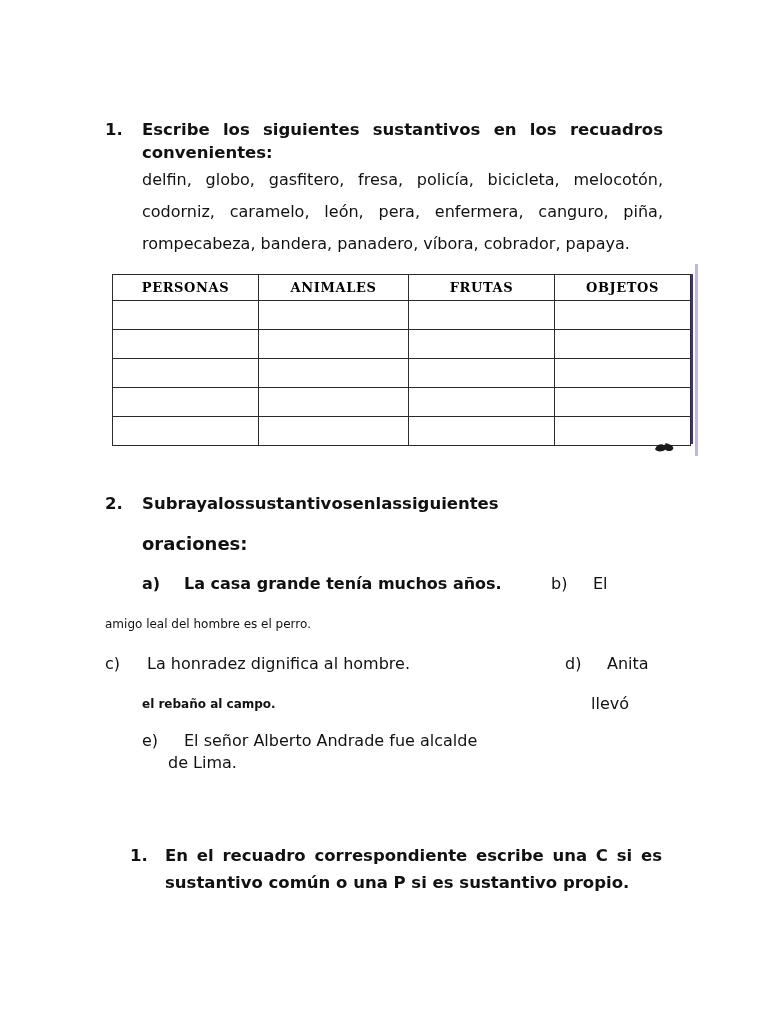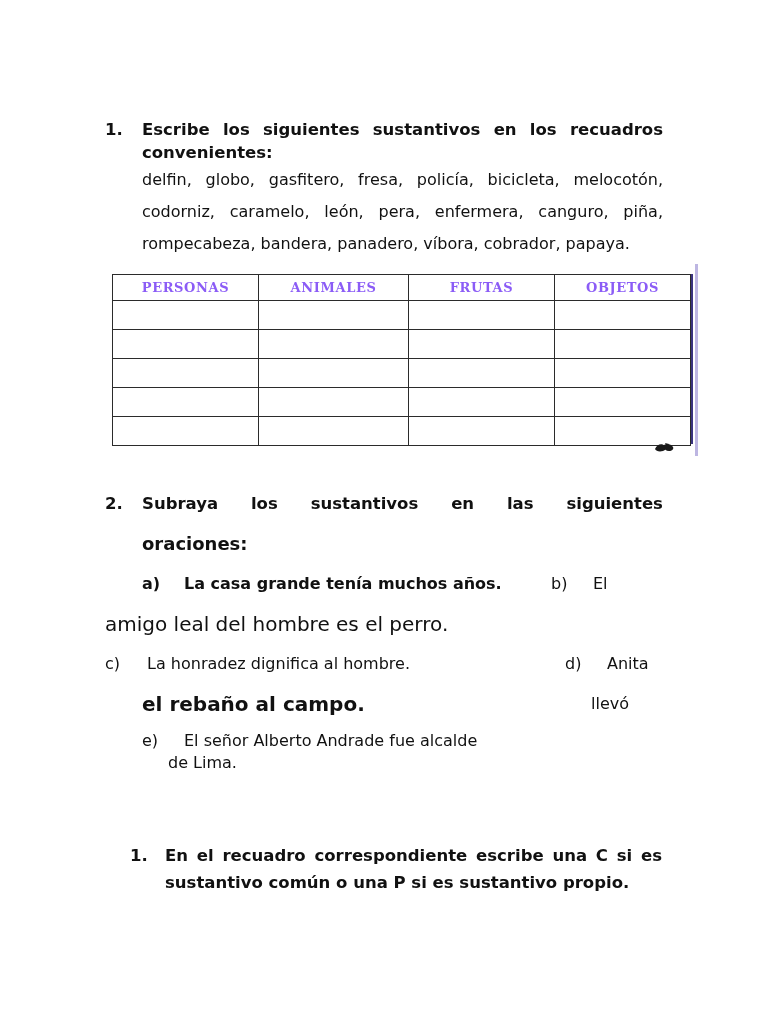--- a/index.html
+++ b/index.html
@@ -74,21 +74,21 @@
     height: 28px;
     background: #ffffff;
   }
   table.grid th {
     height: 25px;
     font-family: "DejaVu Serif", serif;
     font-weight: bold;
     font-size: 13px;
     letter-spacing: 0.6px;
     text-align: center;
-    color: #8b5cf6;
+    color: #000000;
     vertical-align: middle;
     margin-left: 8px;
   }
   .col-1 { width: 146px; }
   .col-2 { width: 150px; }
   .col-3 { width: 146px; }
   .col-4 { width: 136px; }
 
   
   .purple-bar {
@@ -133,21 +133,21 @@
     font-size: 16.5px;
     line-height: 40px;
     width: 37px;
     flex: 0 0 37px;
   }
   .ex2-title-l1 {
     font-weight: bold;
     font-size: 16.5px;
     line-height: 40px;
     display: flex;
-    justify-content: space-between;
+    justify-content: flex-start;
     flex: 1 1 auto;
   }
   .ex2-title-l2 {
     font-weight: bold;
     font-size: 18px;
     line-height: 40px;
     margin-left: 37px;
   }
 
   .sent-row {
@@ -162,21 +162,21 @@
     position: absolute;
     font-size: 16px;
   }
 
   .line-b { left: 446px; }
   .line-d { left: 418px; margin-left: 42px; }
 
   .wide-gap { display: inline-block; width: 26px; }
 
   .cont-row {
-    font-size: 20px;
+    font-size: 12px;
     line-height: 40px;
     height: 40px;
   }
 
   .e-block {
     font-size: 16px;
     line-height: 22px;
     margin-top: 6px;
     margin-left: 37px;
   }

